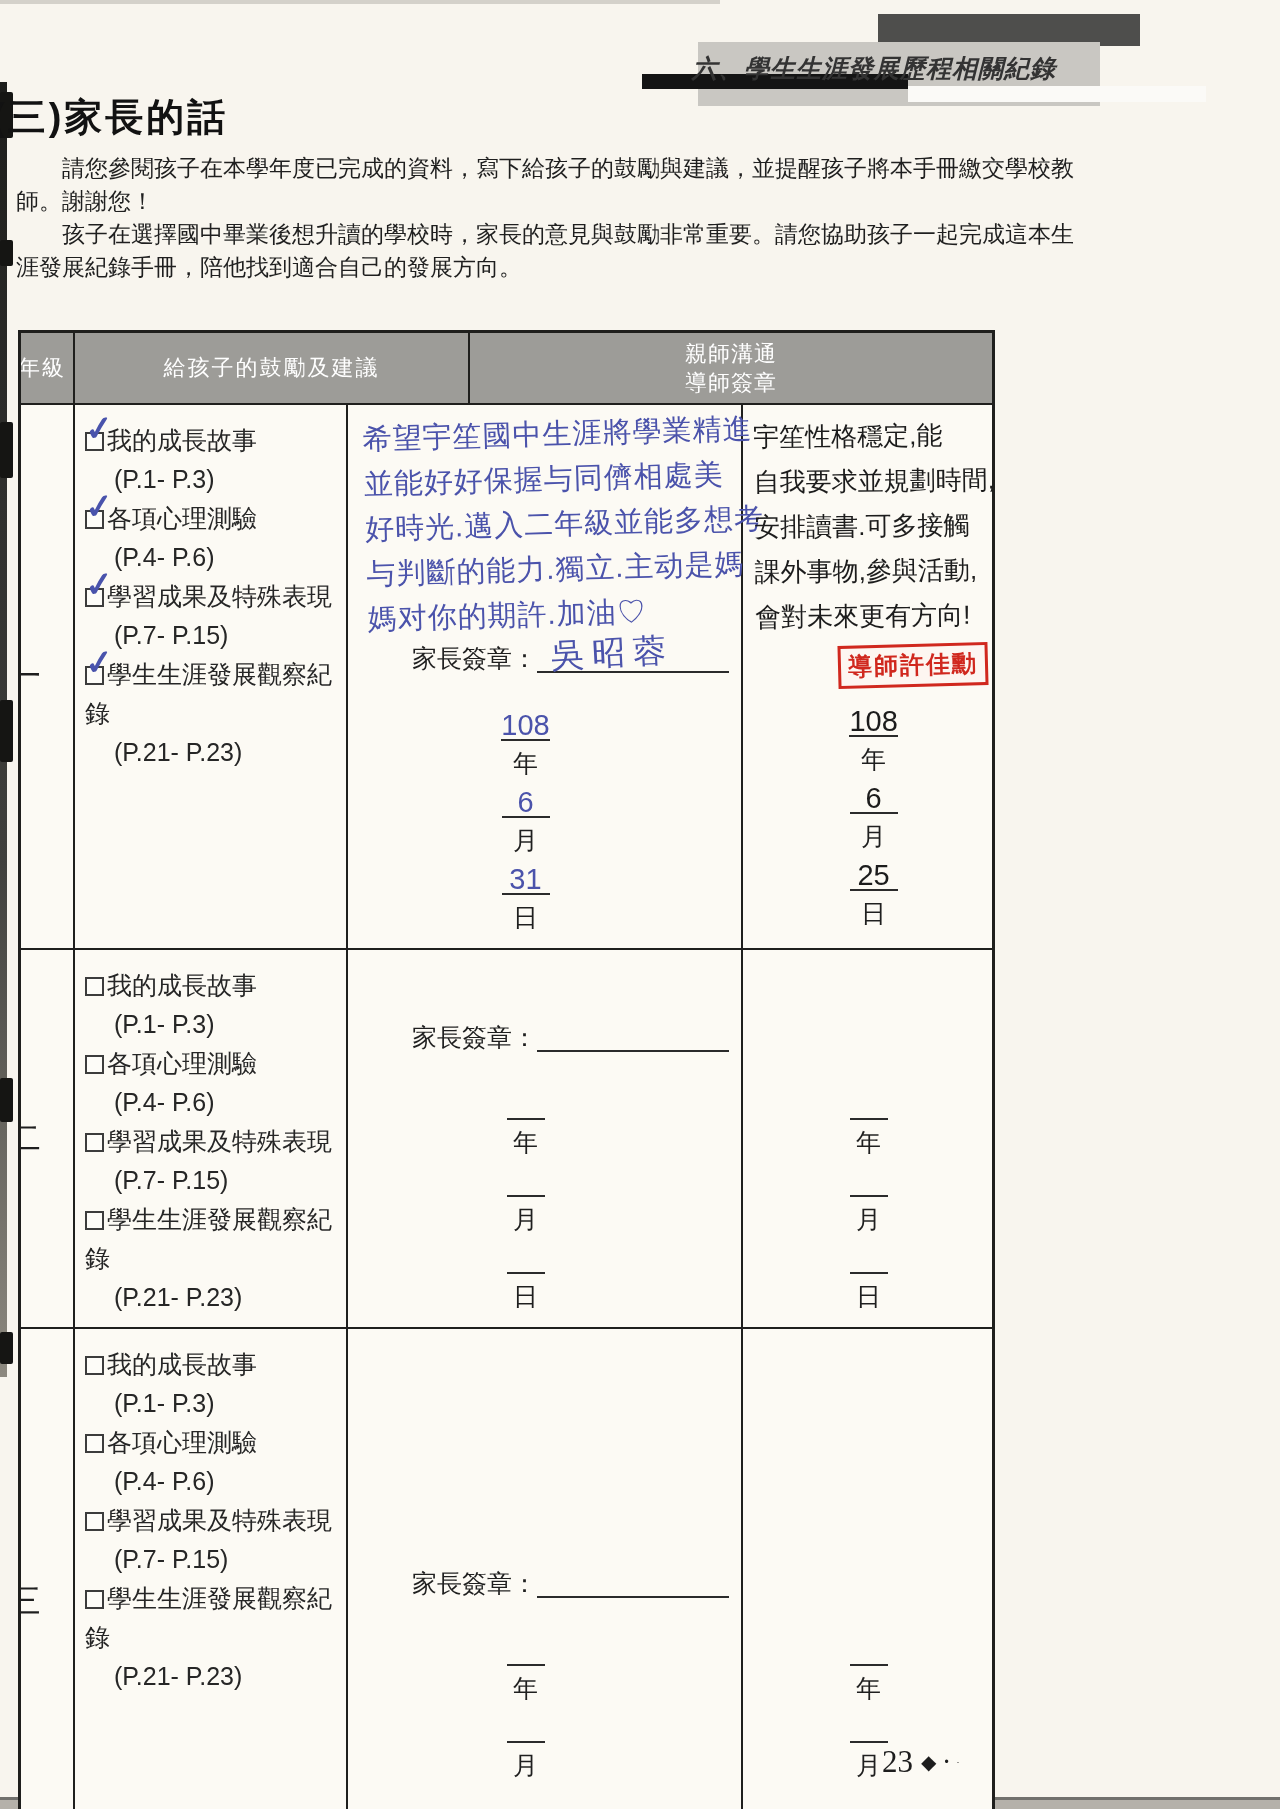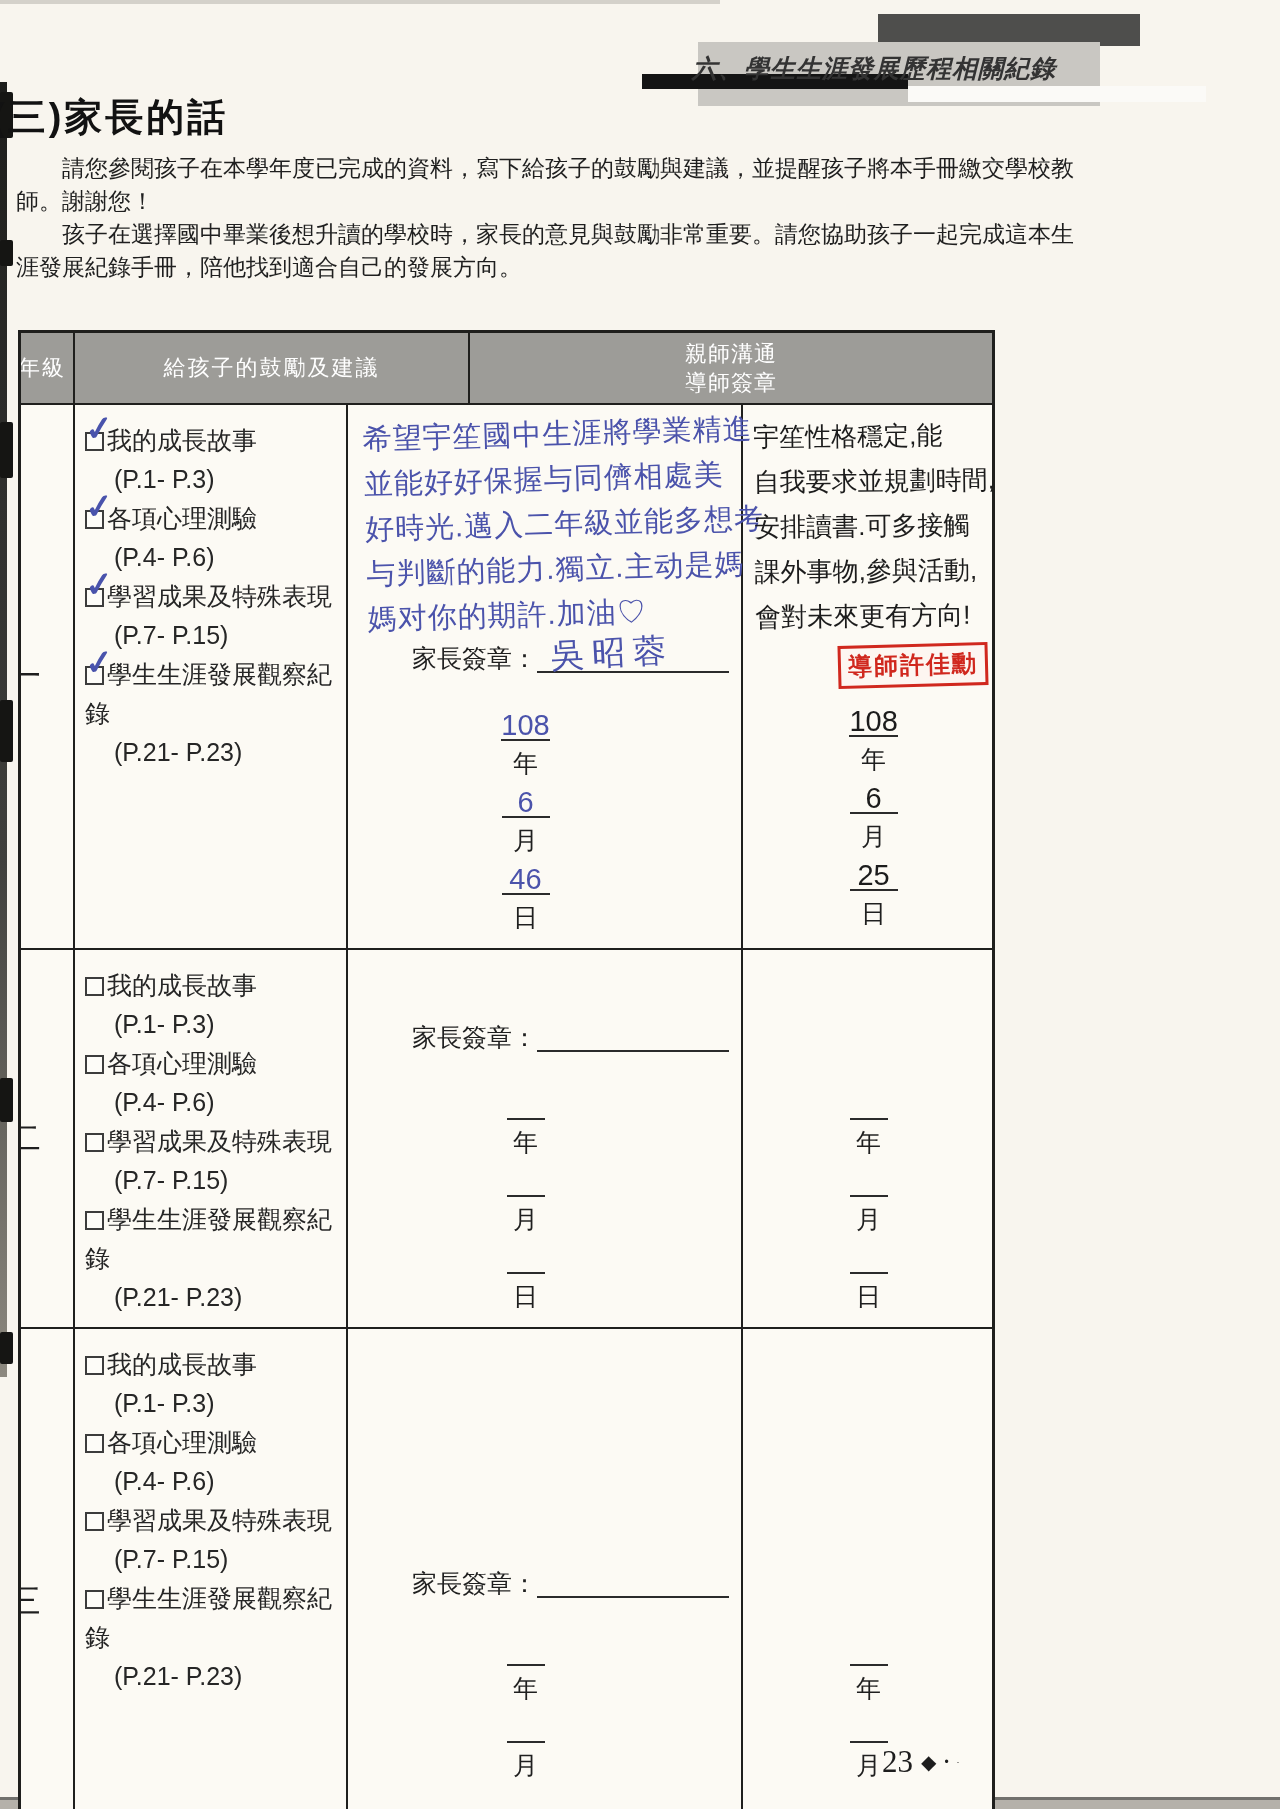--- a/index.html
+++ b/index.html
@@ -165,21 +165,21 @@
         <div>媽对你的期許.加油♡</div>
       </div>
       <div class="sign-row">
         <span>家長簽章：</span><span class="sign-line"><span class="sig hand-blue">吳昭蓉</span></span>
       </div>
       <div class="date-row">
         <span class="d-num hand-blue">108</span>
         <span>年</span>
         <span class="d-num hand-blue">6</span>
         <span>月</span>
-        <span class="d-num hand-blue">46</span>
+        <span class="d-num hand-blue">31</span>
         <span>日</span>
       </div>
     </div>
     <div class="c-teach">
       <div class="teach-lines">
         <div>宇笙性格穩定,能</div>
         <div>自我要求並規劃時間,</div>
         <div>安排讀書.可多接觸</div>
         <div>課外事物,參與活動,</div>
         <div>會對未來更有方向!</div>

